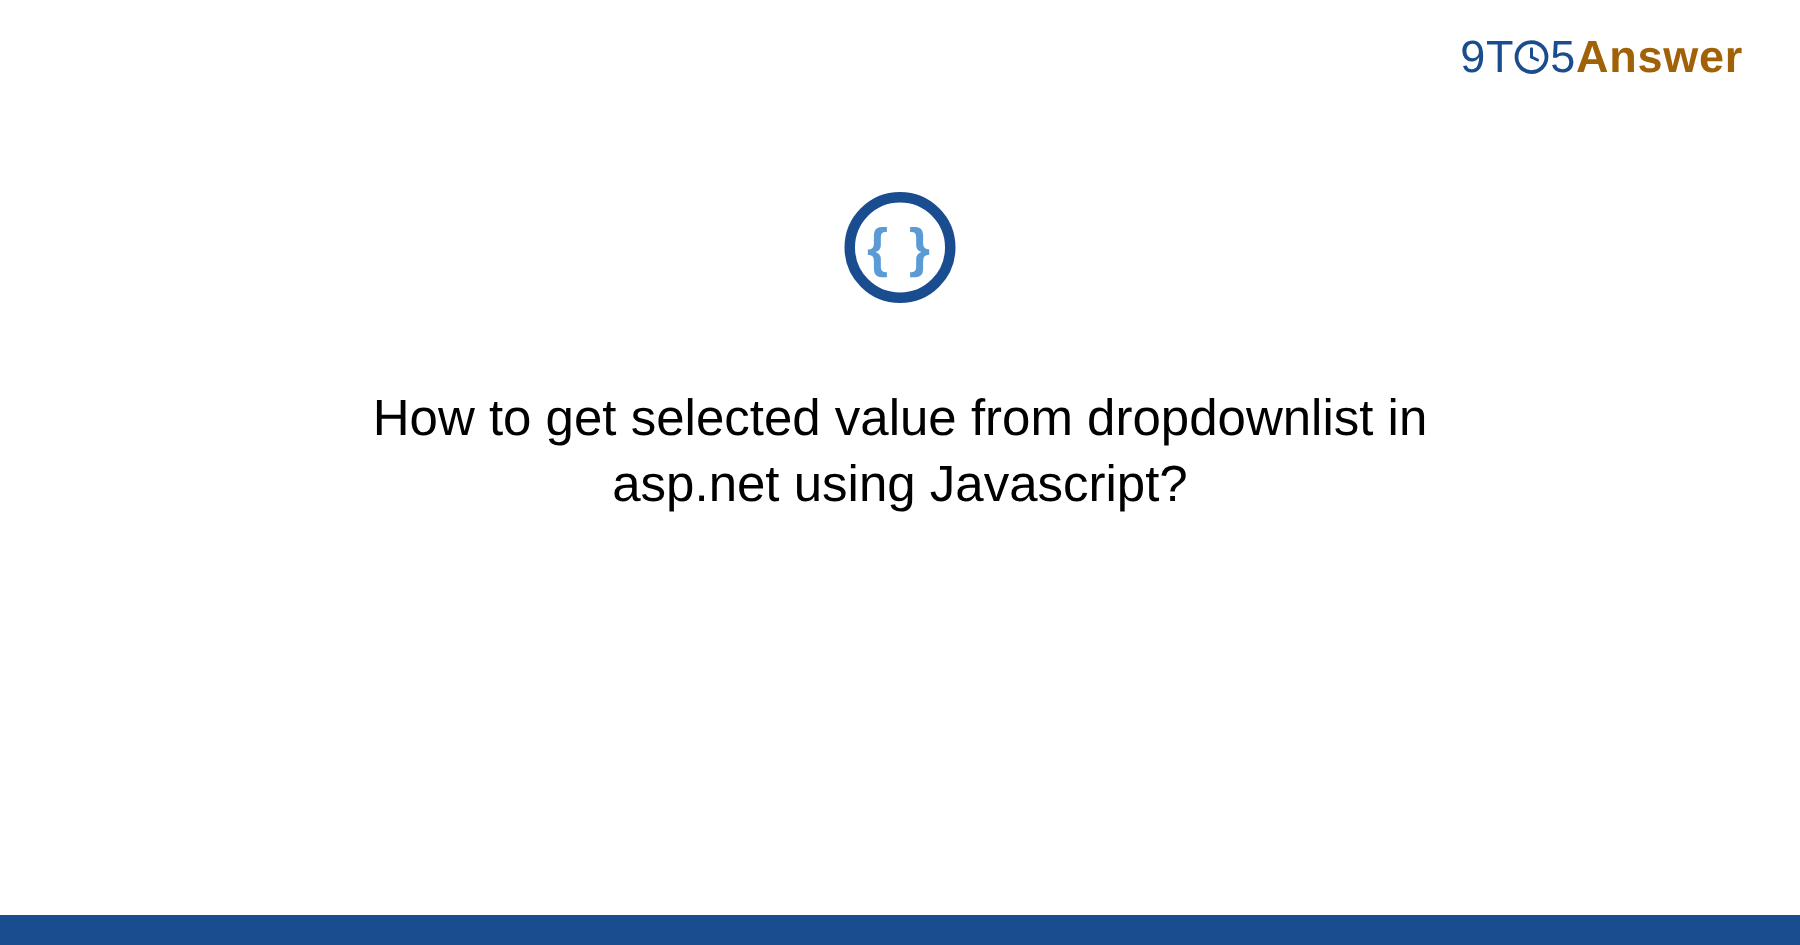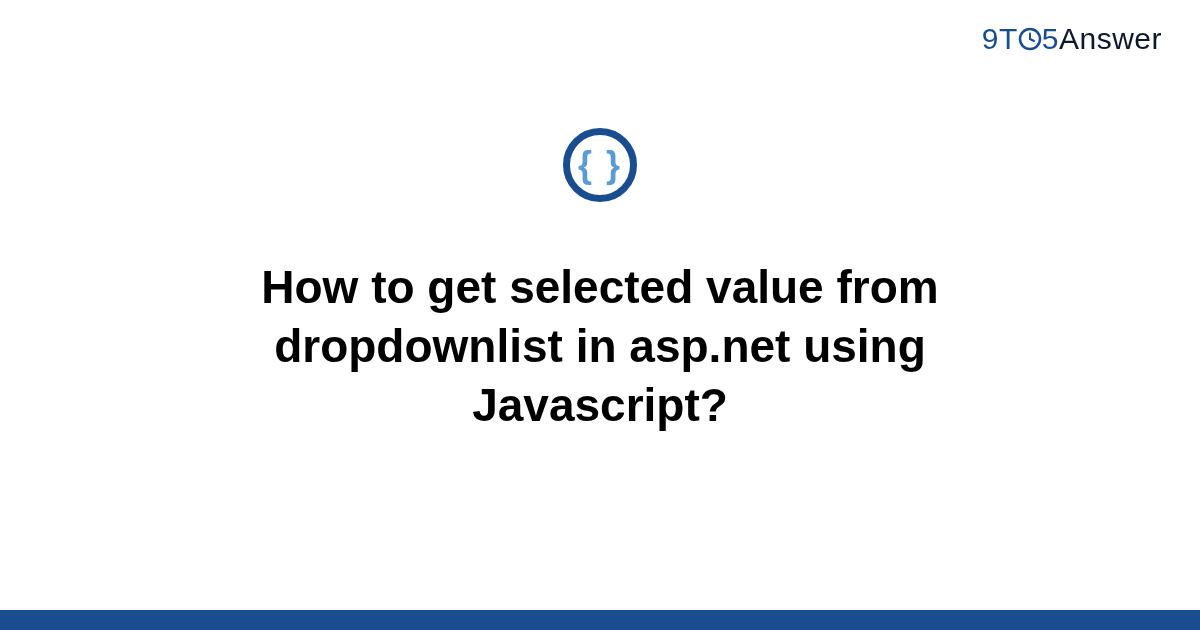--- a/index.html
+++ b/index.html
@@ -39,22 +39,22 @@
     }
     .logo .circle-o svg {
       width: 24px;
       height: 24px;
     }
     .logo .five {
       color: #1a4d8f;
       font-weight: 500;
     }
     .logo .answer {
-      color: #0f172a;
-      font-weight: 400;
+      color: #a16207;
+      font-weight: 700;
     }
     .center-content {
       position: absolute;
       top: 128px;
       left: 0;
       right: 0;
       display: flex;
       flex-direction: column;
       align-items: center;
     }
@@ -70,22 +70,22 @@
     }
     .braces-icon span {
       color: #5b9bd5;
       font-size: 36px;
       font-weight: 700;
       letter-spacing: 2px;
       line-height: 1;
       font-family: Arial, sans-serif;
     }
     .title {
-      font-size: 46px;
-      font-weight: 700;
+      font-size: 34px;
+      font-weight: 400;
       color: #000000;
       text-align: center;
       line-height: 1.28;
       max-width: 900px;
       padding: 0 40px;
     }
     .bottom-bar {
       position: absolute;
       bottom: 0;
       left: 0;

